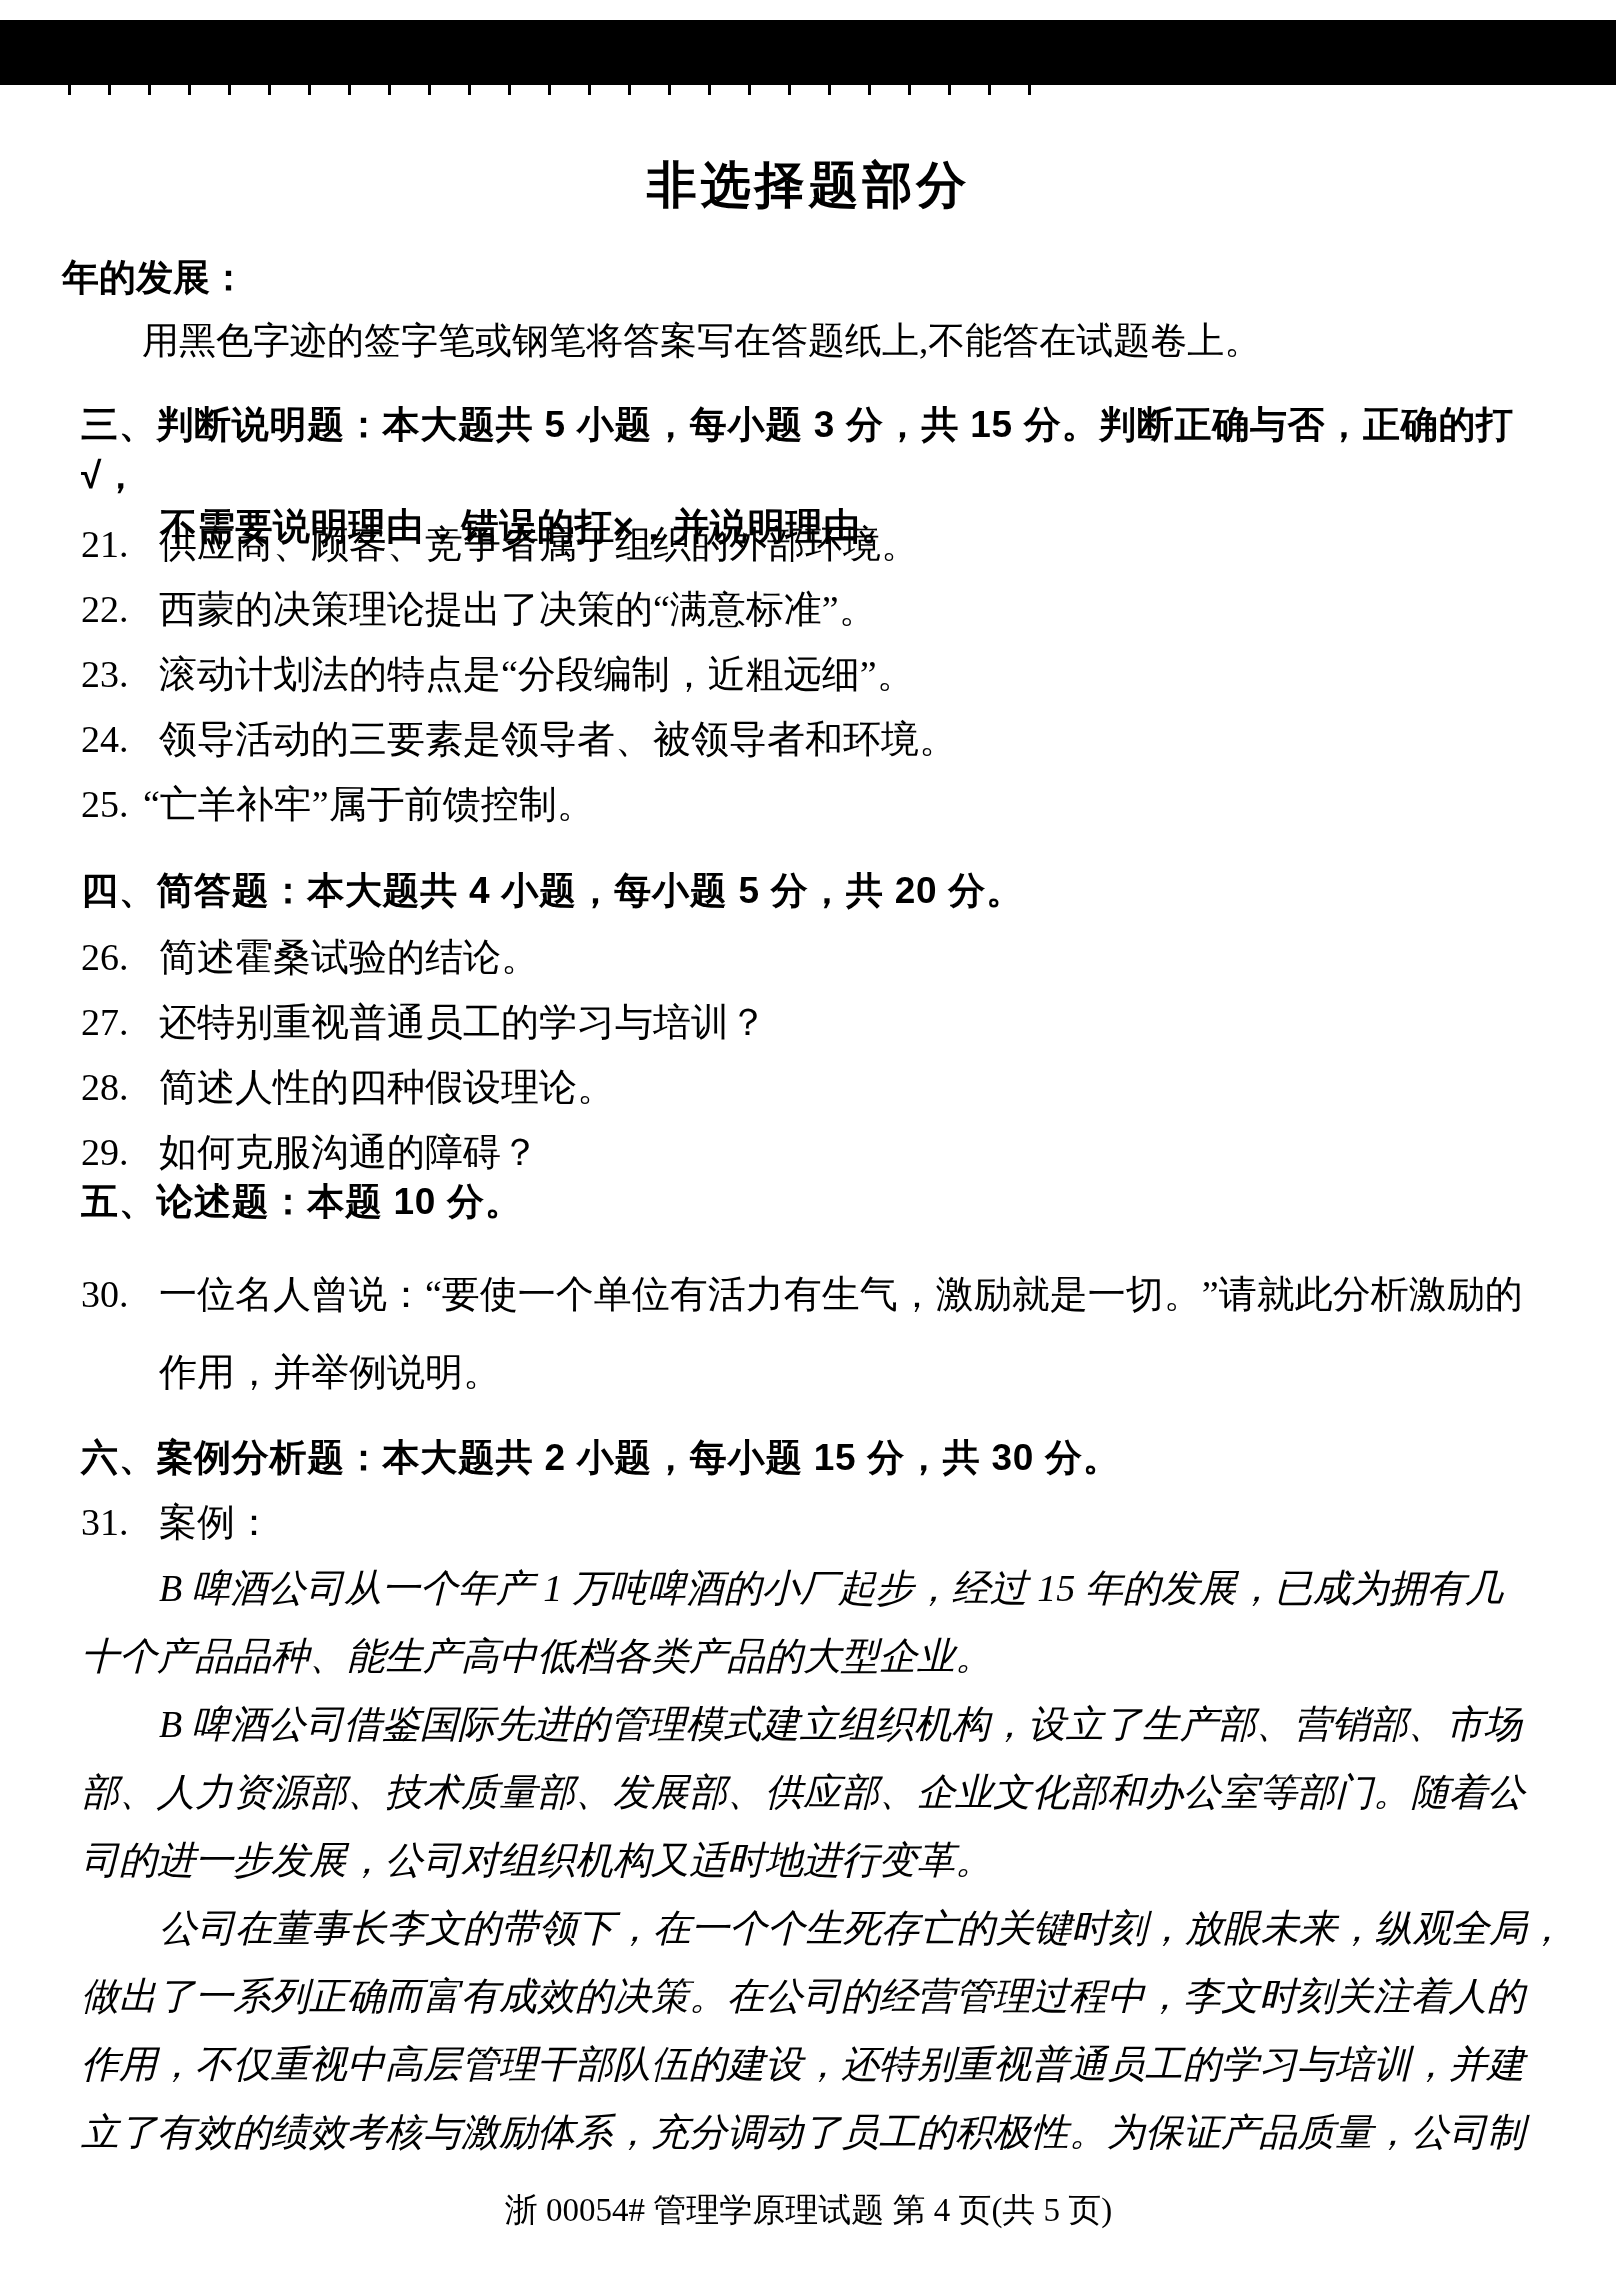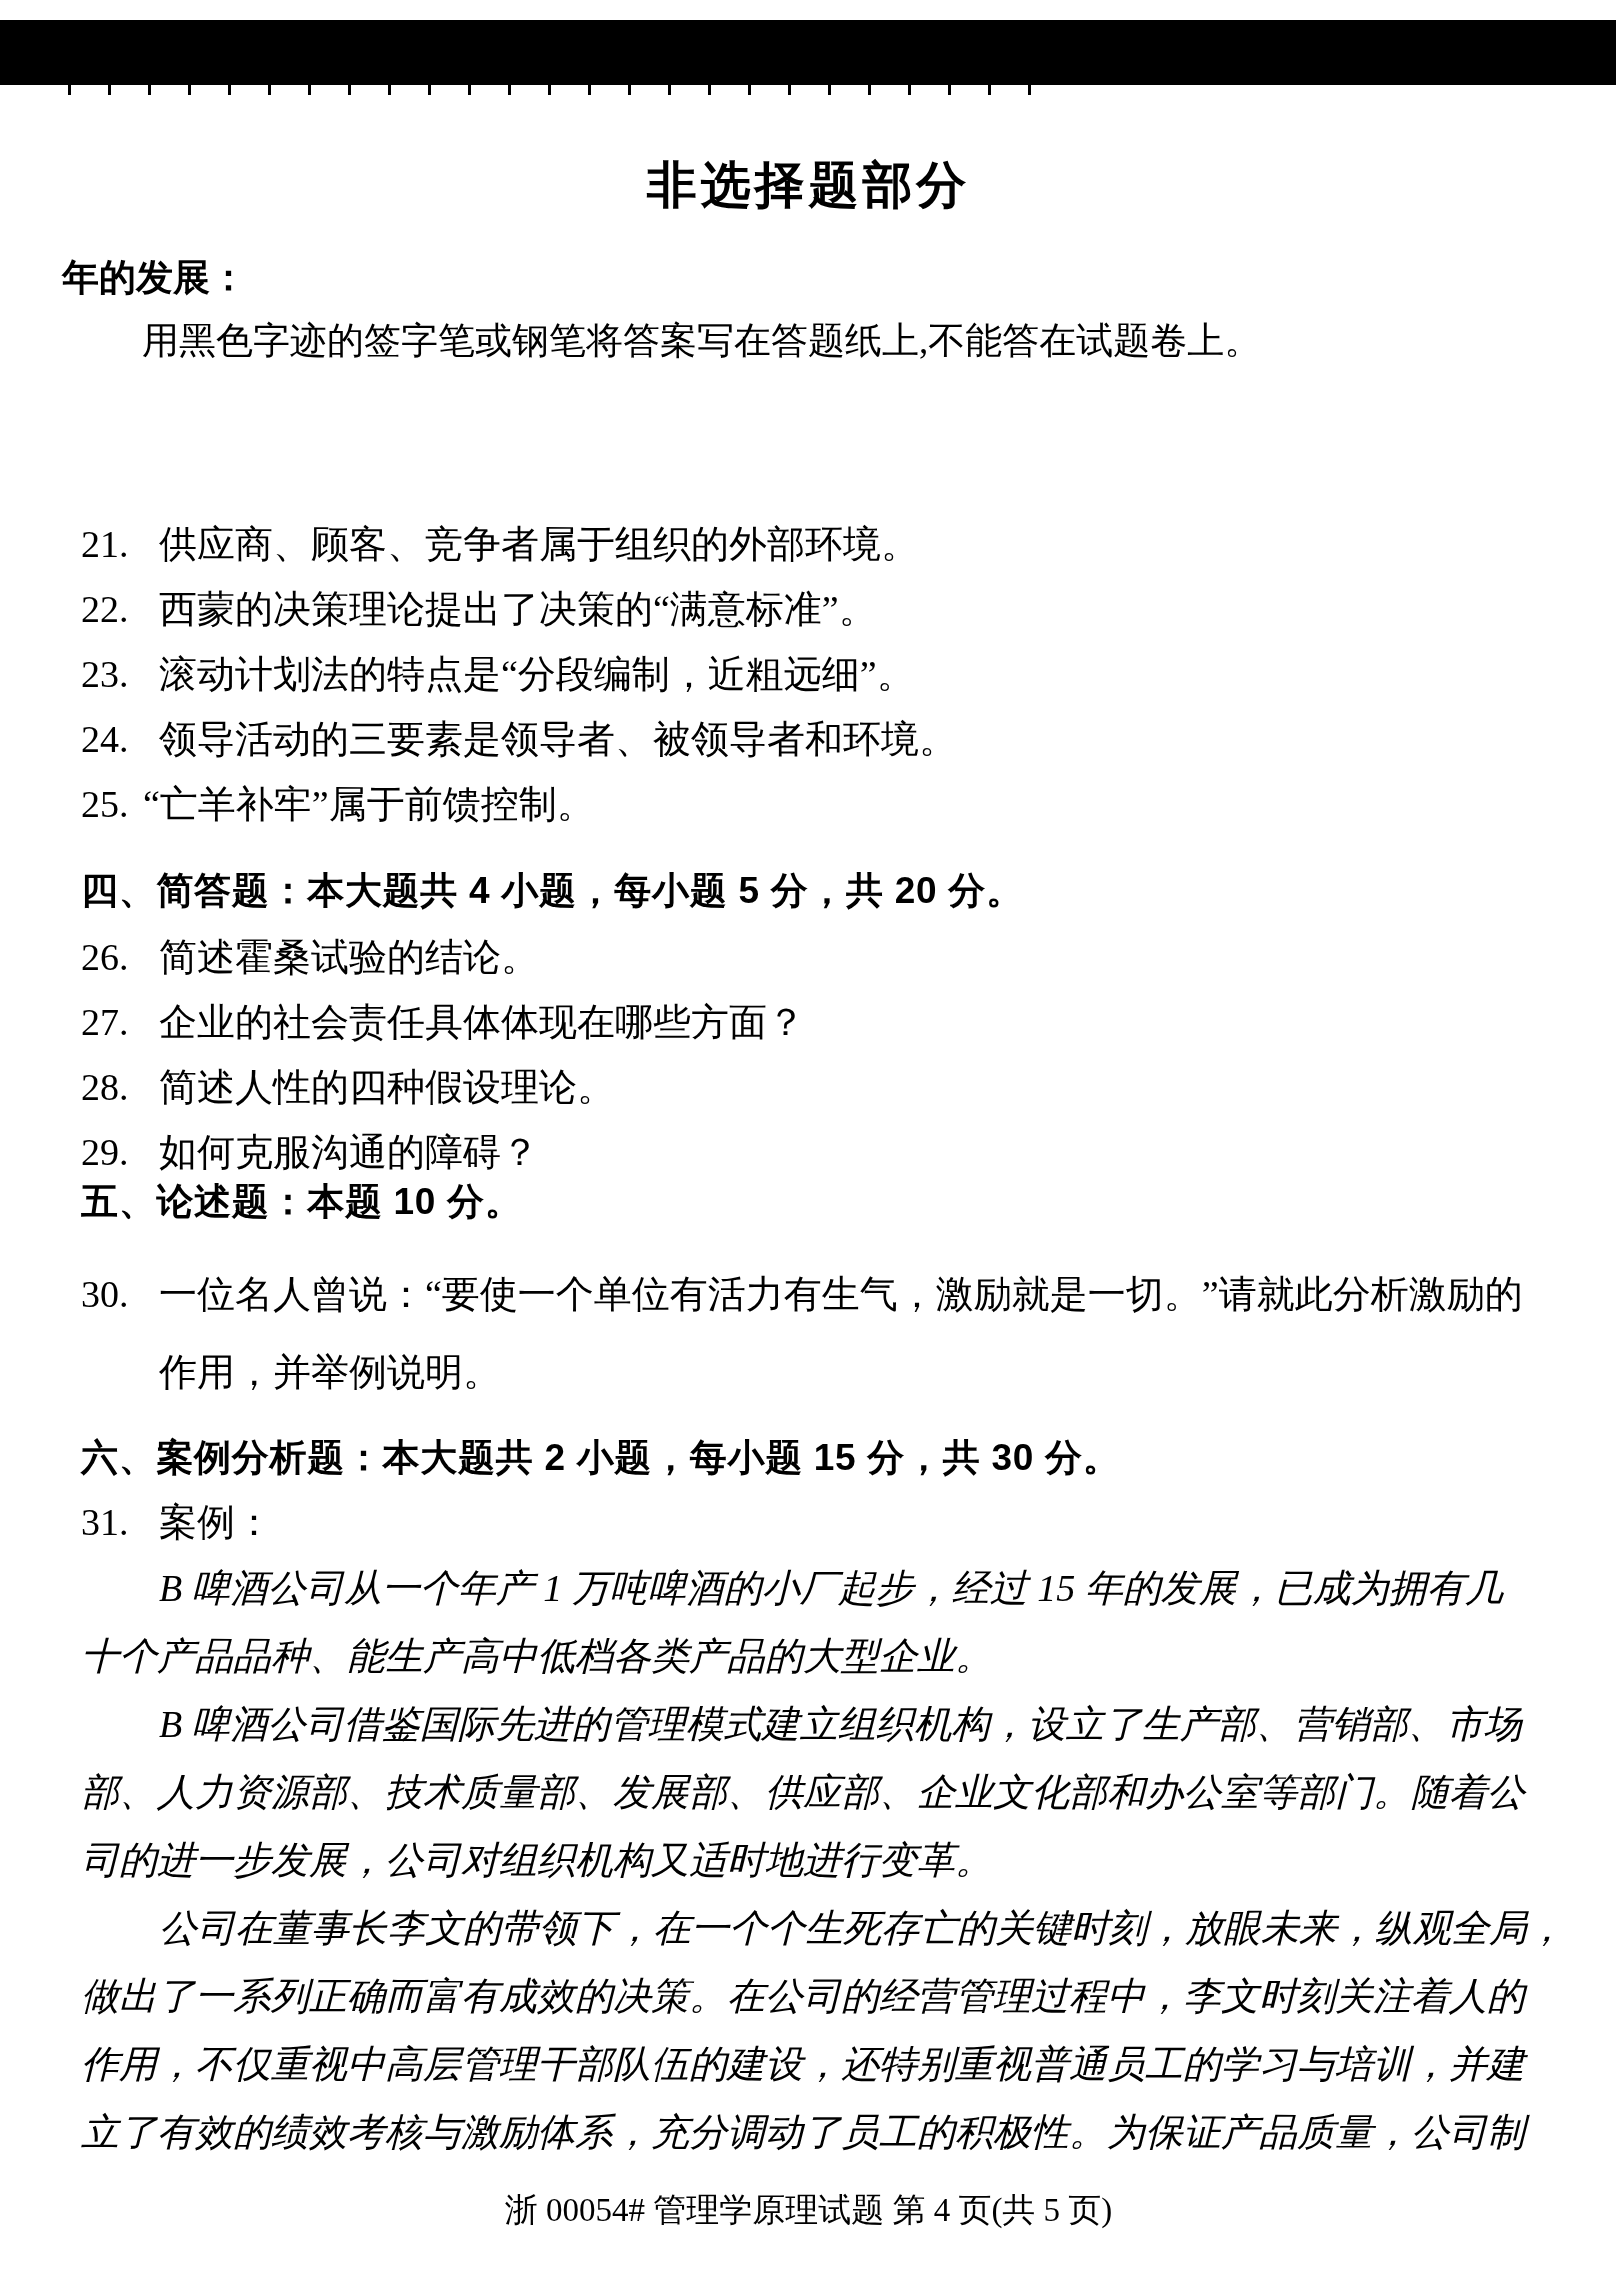--- a/index.html
+++ b/index.html
@@ -132,20 +132,24 @@
 <div class="page">
 
   <div class="scan-bar"></div>
   <div class="scan-ticks"></div>
 
   <div class="title">非选择题部分</div>
 
   <div class="notice-label">年的发展：</div>
   <div class="instruction">用黑色字迹的签字笔或钢笔将答案写在答题纸上,不能答在试题卷上。</div>
 
+  <div class="heading h3-block">
+    <div class="l1">三、判断说明题：本大题共 5 小题，每小题 3 分，共 15 分。判断正确与否，正确的打 √，</div>
+    <div class="l2">不需要说明理由，错误的打×，并说明理由。</div>
+  </div>
 
   <div class="q-block q-block-1">
     <div class="q-row">
       <span class="q-num">21.</span>
       <span class="q-text">供应商、顾客、竞争者属于组织的外部环境。</span>
     </div>
     <div class="q-row">
       <span class="q-num">22.</span>
       <span class="q-text">西蒙的决策理论提出了决策的“满意标准”。</span>
     </div>
@@ -165,21 +169,21 @@
 
   <div class="heading h4-block">四、简答题：本大题共 4 小题，每小题 5 分，共 20 分。</div>
 
   <div class="q-block q-block-2">
     <div class="q-row">
       <span class="q-num">26.</span>
       <span class="q-text">简述霍桑试验的结论。</span>
     </div>
     <div class="q-row">
       <span class="q-num">27.</span>
-      <span class="q-text">企业的社会责任具体体现在哪些方面？</span>
+      <span class="q-text">还特别重视普通员工的学习与培训？</span>
     </div>
     <div class="q-row">
       <span class="q-num">28.</span>
       <span class="q-text">简述人性的四种假设理论。</span>
     </div>
     <div class="q-row">
       <span class="q-num">29.</span>
       <span class="q-text">如何克服沟通的障碍？</span>
     </div>
   </div>

